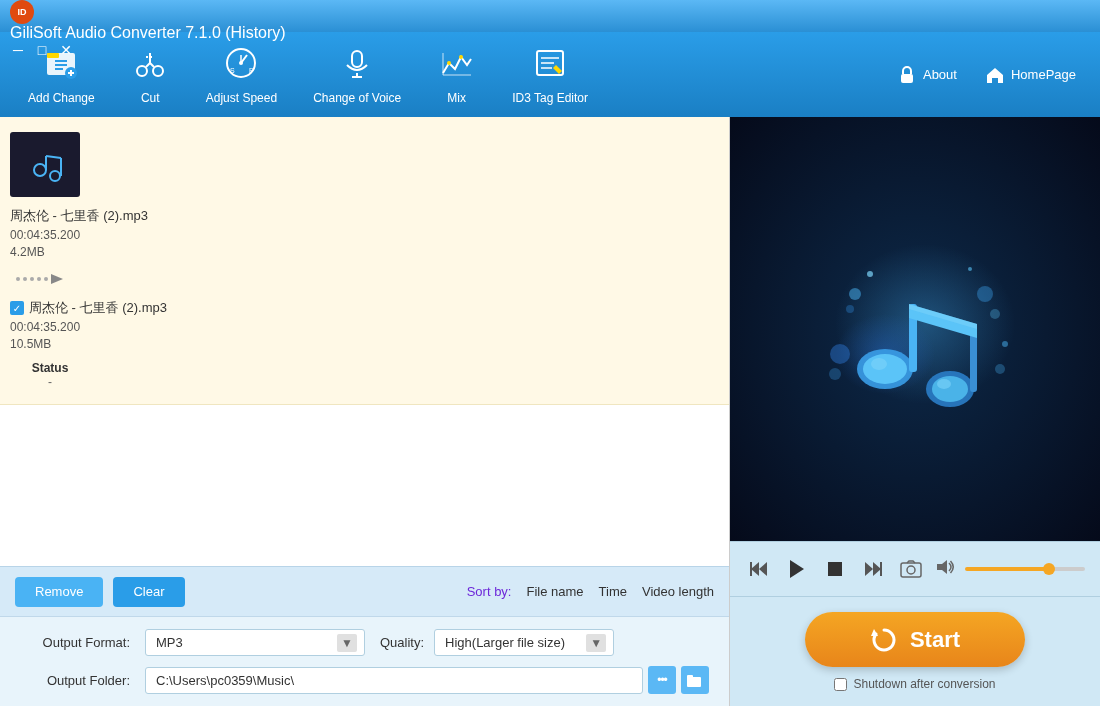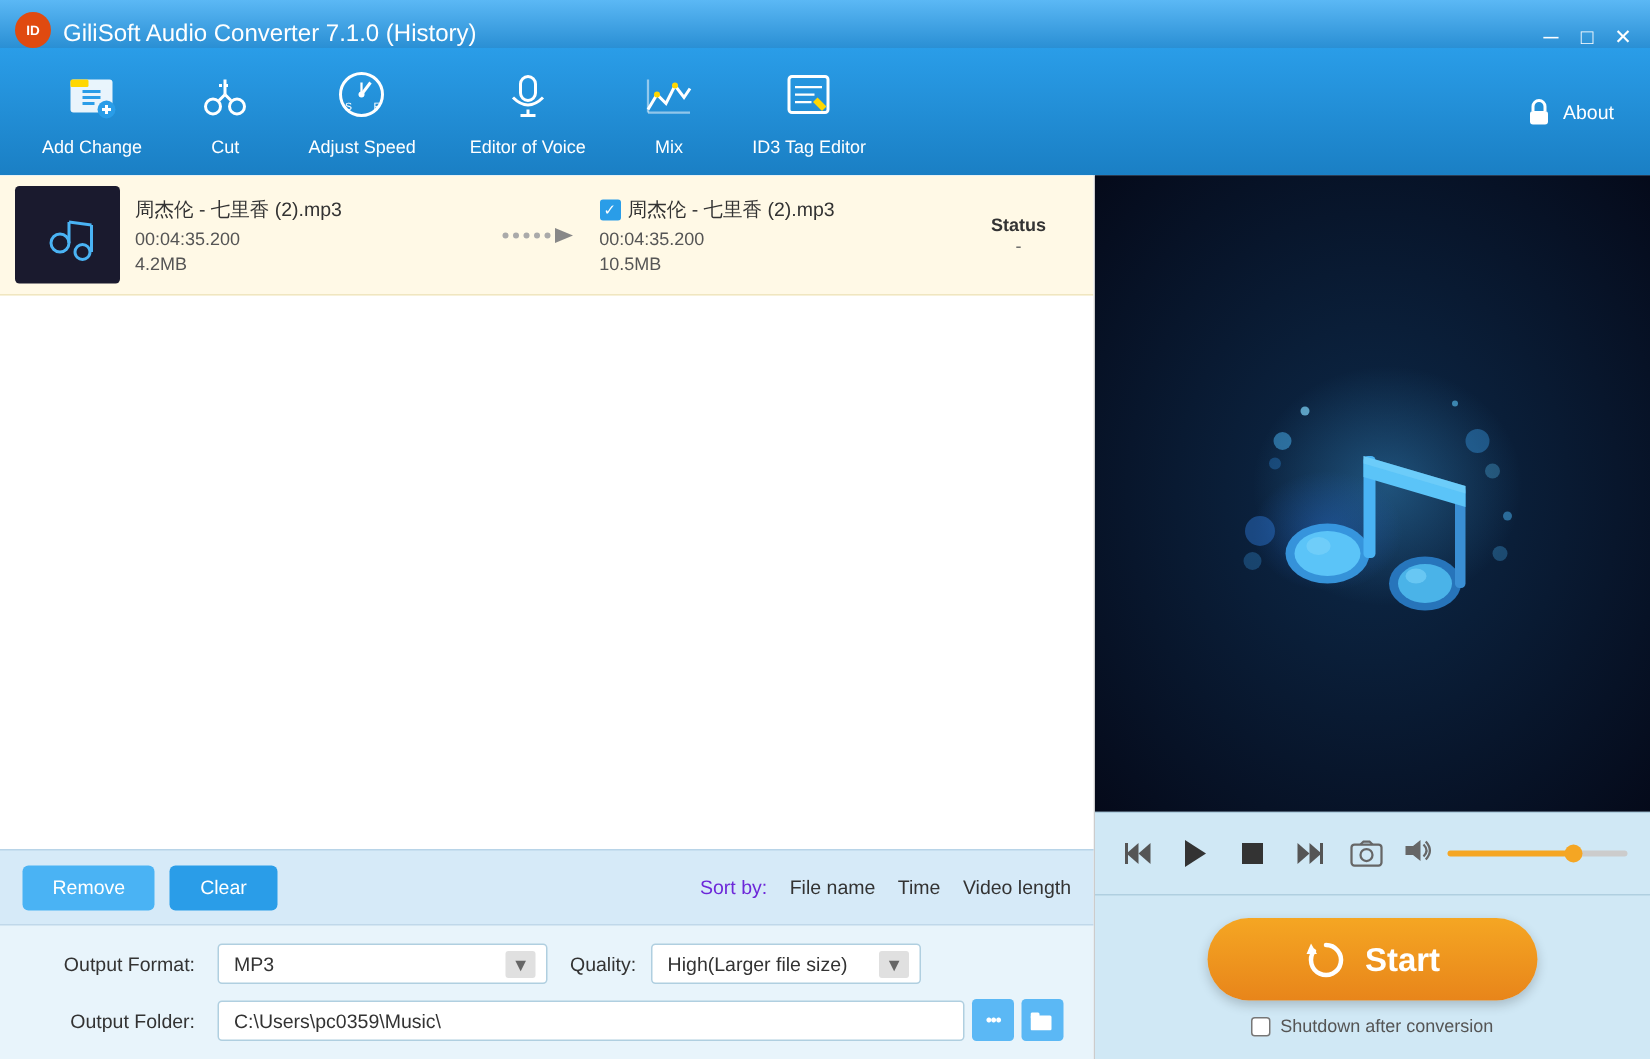--- a/index.html
+++ b/index.html
@@ -11,24 +11,25 @@
       height: 706px;
       overflow: hidden;
       user-select: none;
     }
 
     
     #titlebar {
       background: linear-gradient(to bottom, #5bb8f5, #2a8fd4);
       height: 32px;
       display: flex;
-      align-items: flex-end;
+      align-items: flex-start;
       padding: 0 10px;
       color: white;
       font-size: 13px;
+      flex-direction: column;
     }
     #titlebar .title-logo {
       width: 24px; height: 24px;
       background: #e04a10;
       border-radius: 50%;
       display: flex; align-items: center; justify-content: center;
       font-size: 10px; color: white; font-weight: bold;
       margin-right: 8px;
       flex-shrink: 0;
     }
@@ -103,24 +104,25 @@
       flex: 1;
       overflow-y: auto;
       background: white;
     }
 
     
     .file-row {
       background: #fff9e6;
       border-bottom: 1px solid #f0e6c0;
       display: flex;
-      align-items: center;
-      padding: 4px 10px;
+      align-items: flex-start;
+      padding: 15px 10px;
       gap: 10px;
       min-height: 80px;
+      flex-direction: column;
     }
     .file-thumb {
       width: 70px; height: 65px;
       background: #1a1a2e;
       border-radius: 3px;
       display: flex; align-items: center; justify-content: center;
       flex-shrink: 0;
       overflow: hidden;
     }
     .file-info {
@@ -476,21 +478,21 @@
   </div>
   <div class="toolbar-item">
     <span class="tb-icon">
       <svg width="36" height="36" viewBox="0 0 36 36">
         <rect x="13" y="6" width="10" height="16" rx="5" fill="none" stroke="white" stroke-width="2"></rect>
         <path d="M8 20 Q18 30 28 20" fill="none" stroke="white" stroke-width="2"></path>
         <line x1="18" y1="28" x2="18" y2="32" stroke="white" stroke-width="2"></line>
         <line x1="13" y1="32" x2="23" y2="32" stroke="white" stroke-width="2"></line>
       </svg>
     </span>
-    <span class="tb-label">Editor of Voice</span>
+    <span class="tb-label">Change of Voice</span>
   </div>
   <div class="toolbar-item">
     <span class="tb-icon">
       <svg width="36" height="36" viewBox="0 0 36 36">
         <path d="M4 28 L10 18 L16 24 L22 12 L28 20 L32 14" fill="none" stroke="white" stroke-width="2"></path>
         <circle cx="10" cy="18" r="2" fill="#ffd700"></circle>
         <circle cx="22" cy="12" r="2" fill="#ffd700"></circle>
         <line x1="4" y1="8" x2="4" y2="30" stroke="white" stroke-width="1.5" opacity="0.5"></line>
         <line x1="4" y1="30" x2="32" y2="30" stroke="white" stroke-width="1.5" opacity="0.5"></line>
       </svg>
@@ -510,20 +512,26 @@
     <span class="tb-label">ID3 Tag Editor</span>
   </div>
   <div class="toolbar-spacer"></div>
   <div class="toolbar-right">
     <div class="toolbar-right-btn">
       <svg width="20" height="20" viewBox="0 0 20 20">
         <rect x="4" y="9" width="12" height="9" rx="2" fill="white"></rect>
         <path d="M6 9 V6 A4 4 0 0 1 14 6 V9" fill="none" stroke="white" stroke-width="2"></path>
       </svg>
       <span>About</span>
+    </div>
+    <div class="toolbar-right-btn">
+      <svg width="20" height="20" viewBox="0 0 20 20">
+        <path d="M2 10 L10 3 L18 10 L18 18 L13 18 L13 13 L7 13 L7 18 L2 18 Z" fill="white"></path>
+      </svg>
+      <span>HomePage</span>
     </div>
   </div>
 </div>
 
 <div id="main">
 
   <div id="left-panel">
 
     <div id="file-list">
 

